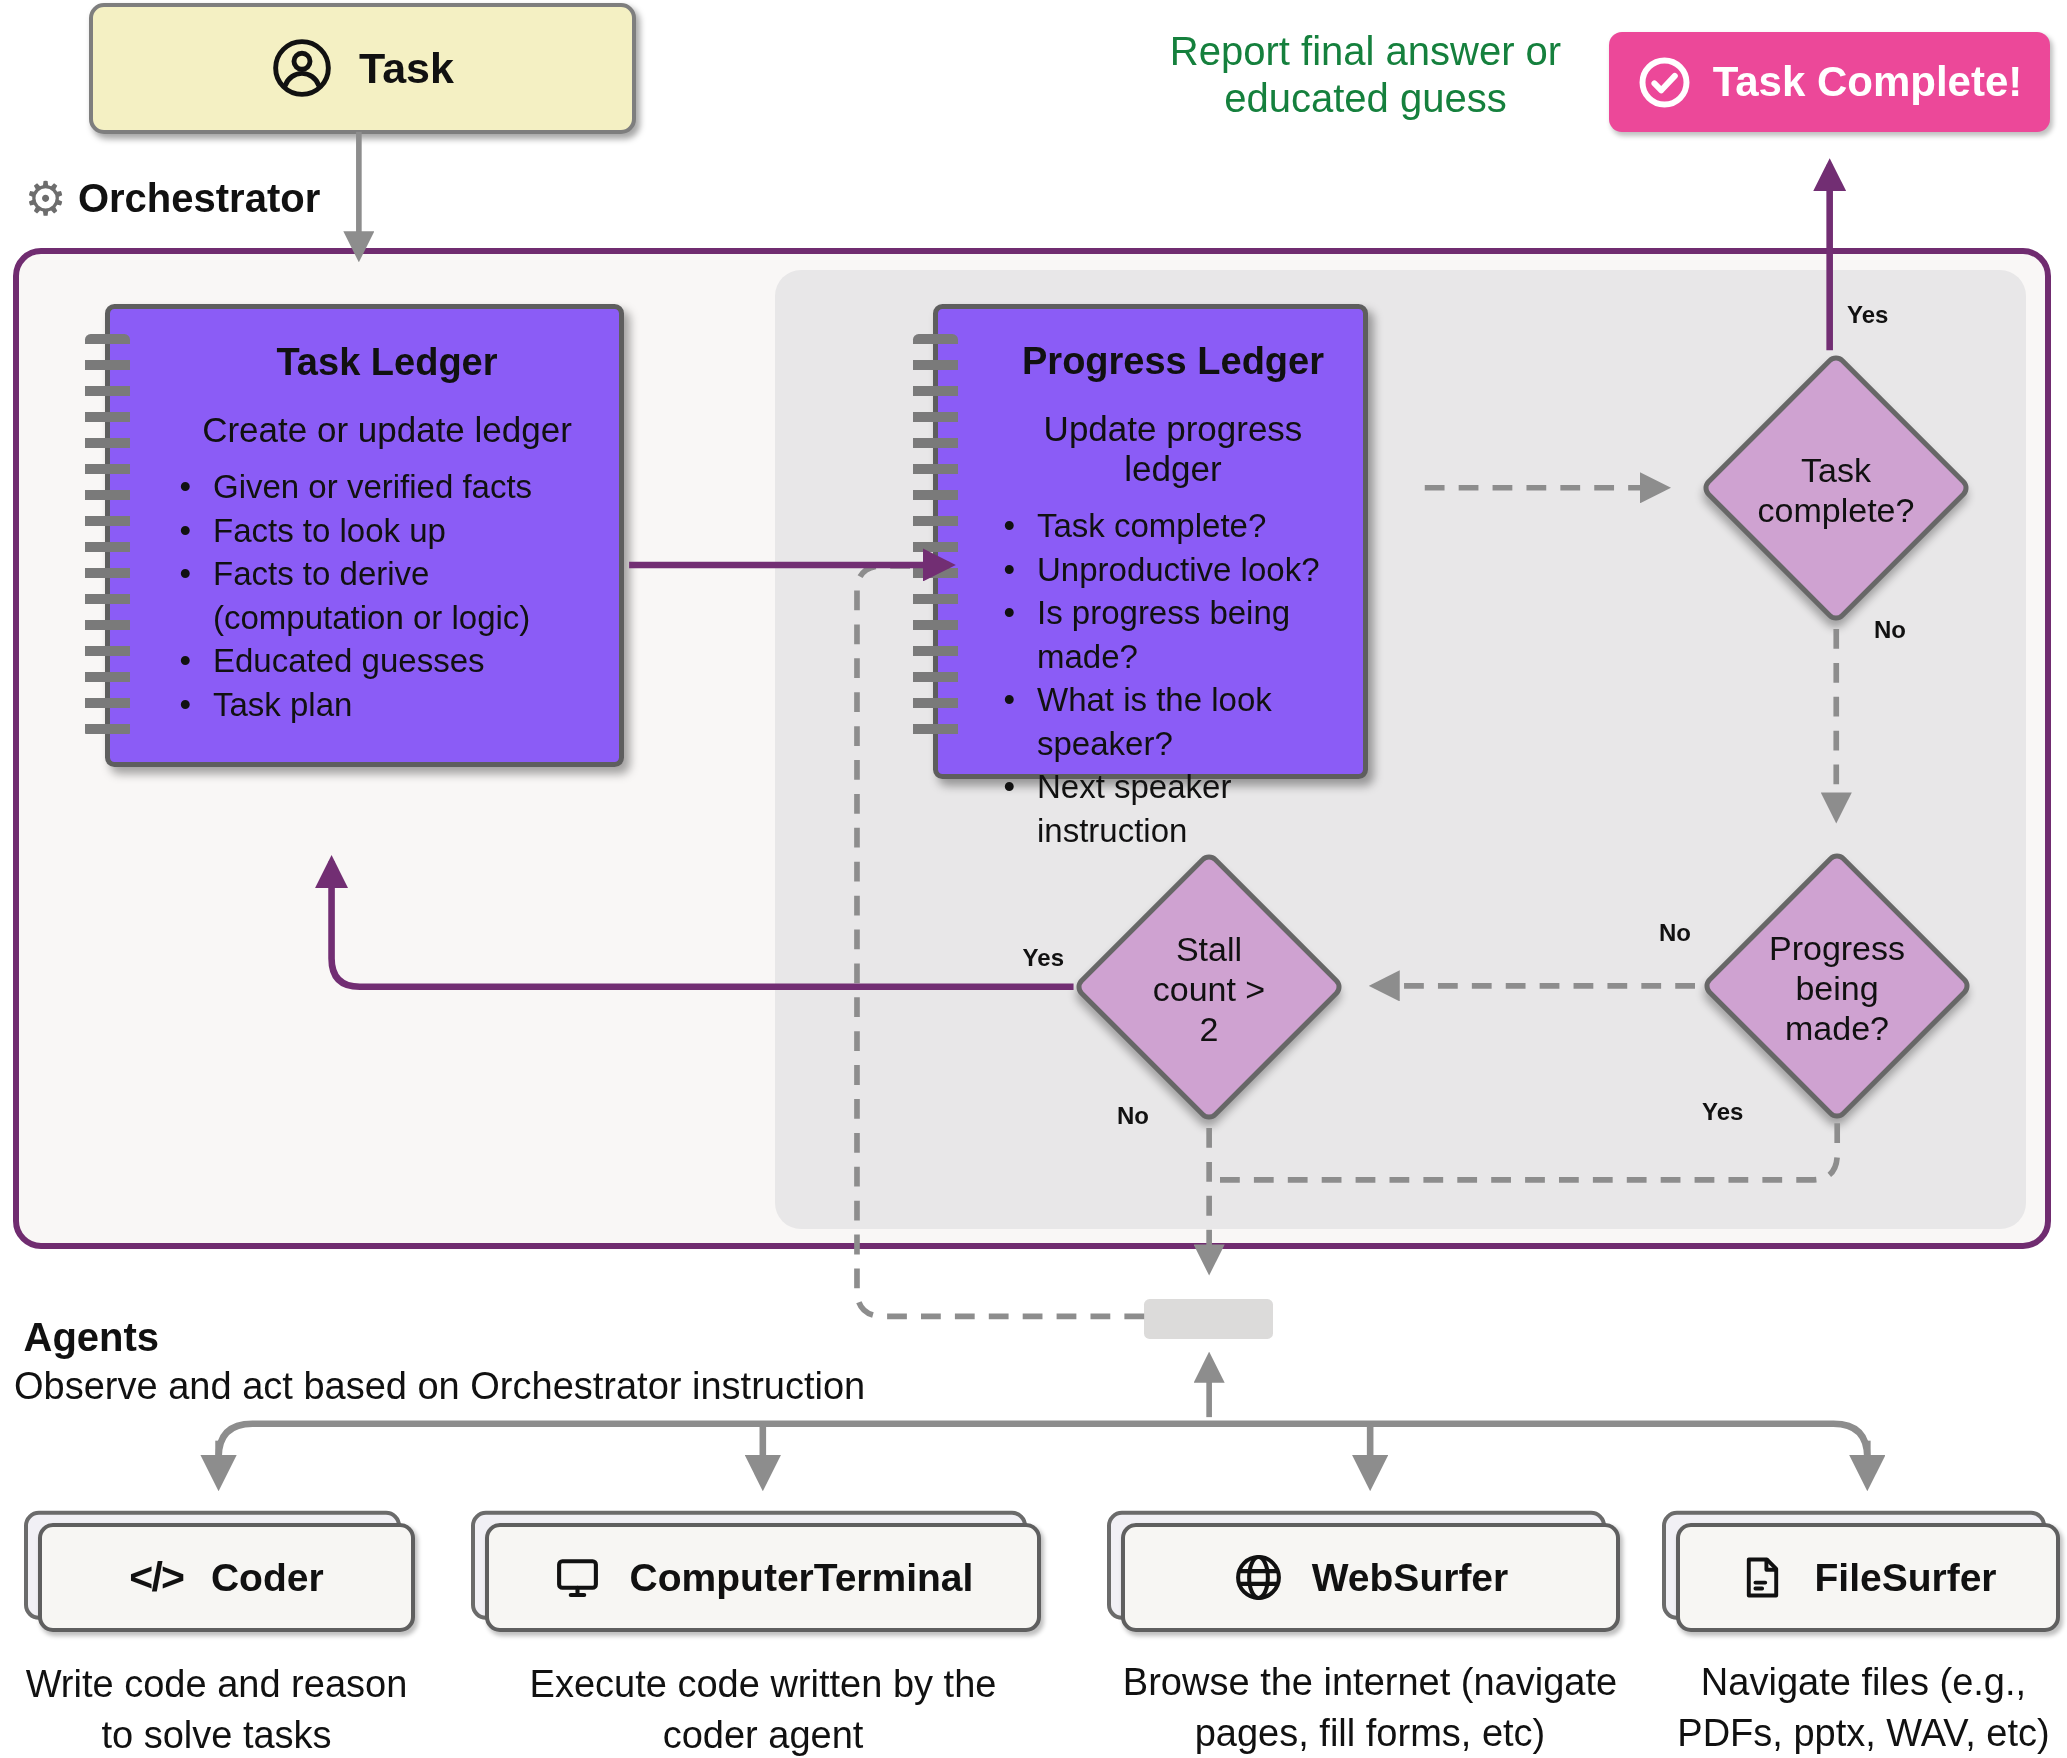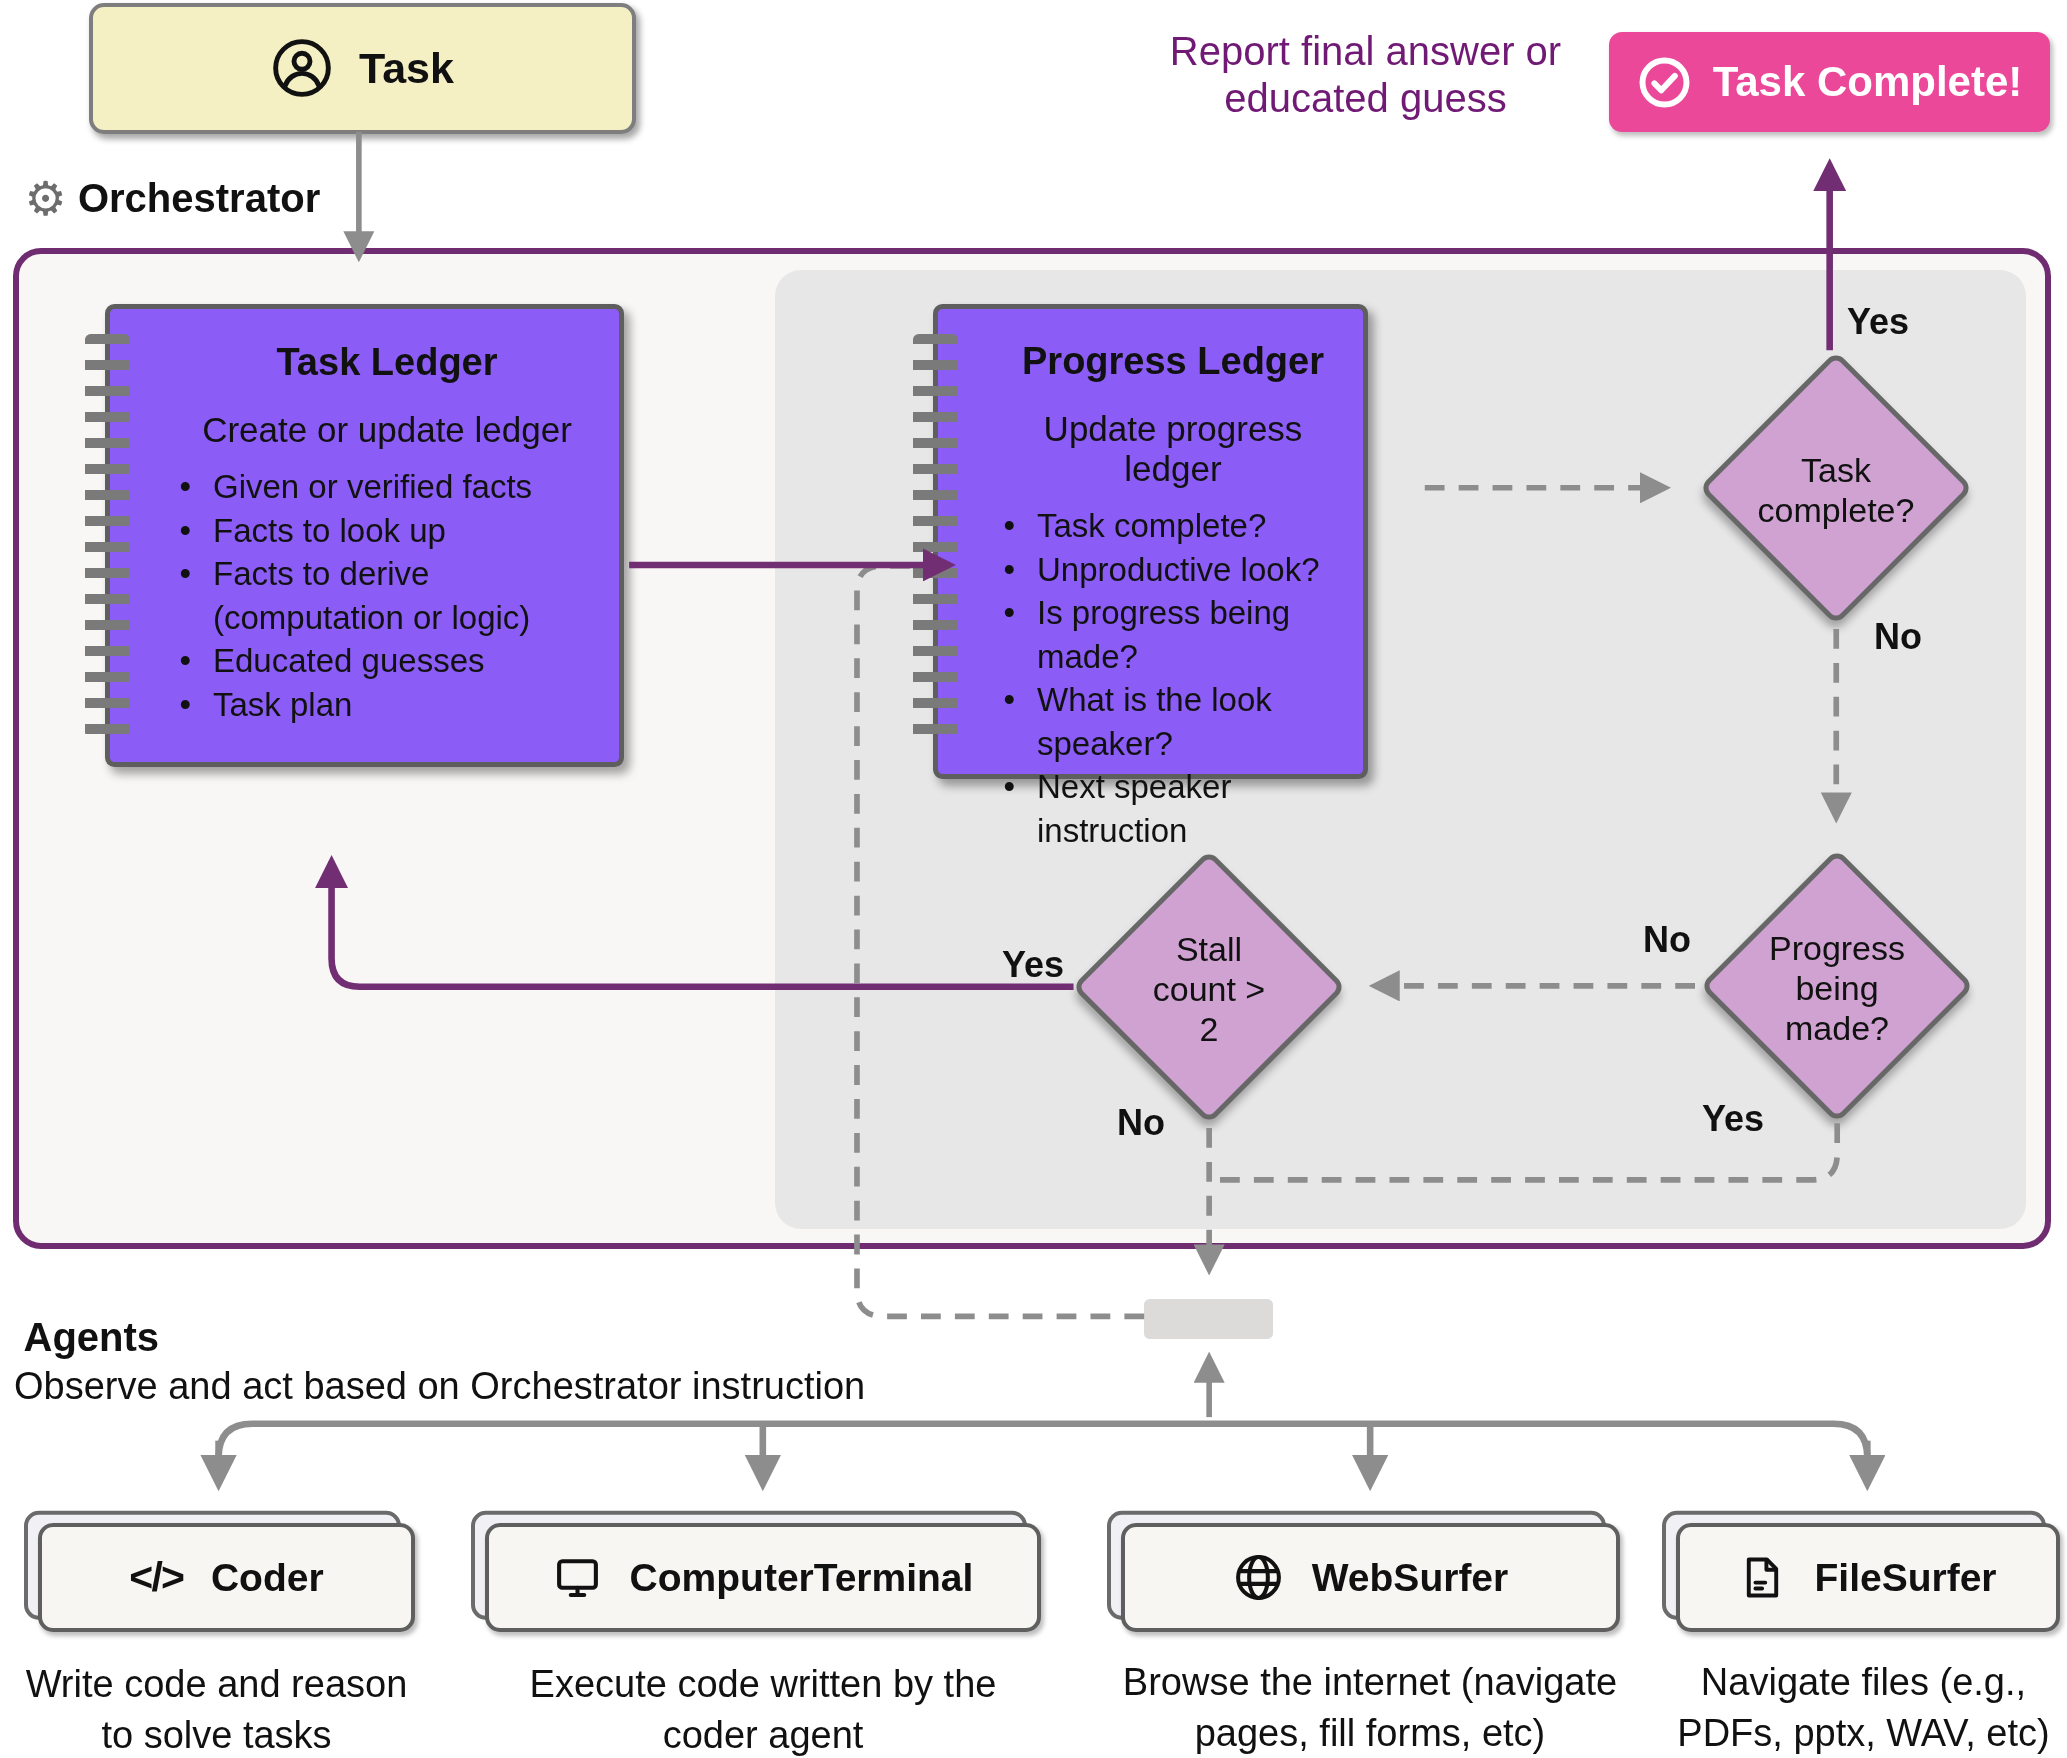--- a/index.html
+++ b/index.html
@@ -14,21 +14,21 @@
     left:89px;top:2.8px;width:539px;height:123px;background:#f4f0c3;
     border:4.7px solid #7e7e7e;border-radius:15px;box-shadow:3.8px 4.7px 6.6px rgba(0,0,0,.35);
     display:flex;align-items:center;justify-content:center;gap:26px;
   }
   .task-box .label{font-size:43px;font-weight:bold;}
   .orch-label{left:24.5px;top:175px;display:flex;align-items:center;gap:11.3px;}
   .orch-label .gear{font-size:47px;color:#6d6d6d;line-height:1;}
   .orch-label .txt{font-size:40px;font-weight:bold;}
   .report-note{
     left:1144px;top:28px;width:443px;text-align:center;font-size:40px;
-    color:#701a75;line-height:1.18;white-space:pre-line;
+    color:#15803d;line-height:1.18;white-space:pre-line;
   }
   .banner{
     left:1609px;top:32px;width:441px;height:100px;background:#ec4899;border-radius:13px;
     display:flex;align-items:center;justify-content:center;gap:21px;
     box-shadow:2.8px 3.8px 5.6px rgba(0,0,0,.25);
   }
   .banner .label{color:#fff;font-size:42px;font-weight:bold;}
 
   
   .orch-box{
@@ -57,21 +57,21 @@
 
   
   .diamond{
     width:194px;height:194px;background:#cfa2d1;border:5.6px solid #676767;border-radius:11.3px;
     transform:rotate(45deg);box-shadow:4.7px 5.6px 8.5px rgba(0,0,0,.3);box-sizing:border-box;
   }
   .d-label{
     position:absolute;width:282px;text-align:center;font-size:34px;line-height:1.18;
     transform:translate(-50%,-50%);white-space:pre-line;
   }
-  .edge-label{position:absolute;font-size:36px;font-weight:bold;white-space:nowrap;}
+  .edge-label{position:absolute;font-size:24px;font-weight:bold;white-space:nowrap;}
 
   .gray-bar{left:1144px;top:1299px;width:129px;height:40px;background:#dcdbda;border-radius:5.6px;}
 
   
   .agents-title{left:23.5px;top:1315px;font-size:40px;font-weight:bold;}
   .agents-sub{left:14px;top:1365px;font-size:38px;}
   .agent-stack{position:absolute;height:109px;}
   .agent-back{
     position:absolute;inset:0;transform:translate(-14px,-12.2px);background:#f1f0f5;
     border:4.7px solid #6b6b6b;border-radius:15px;

